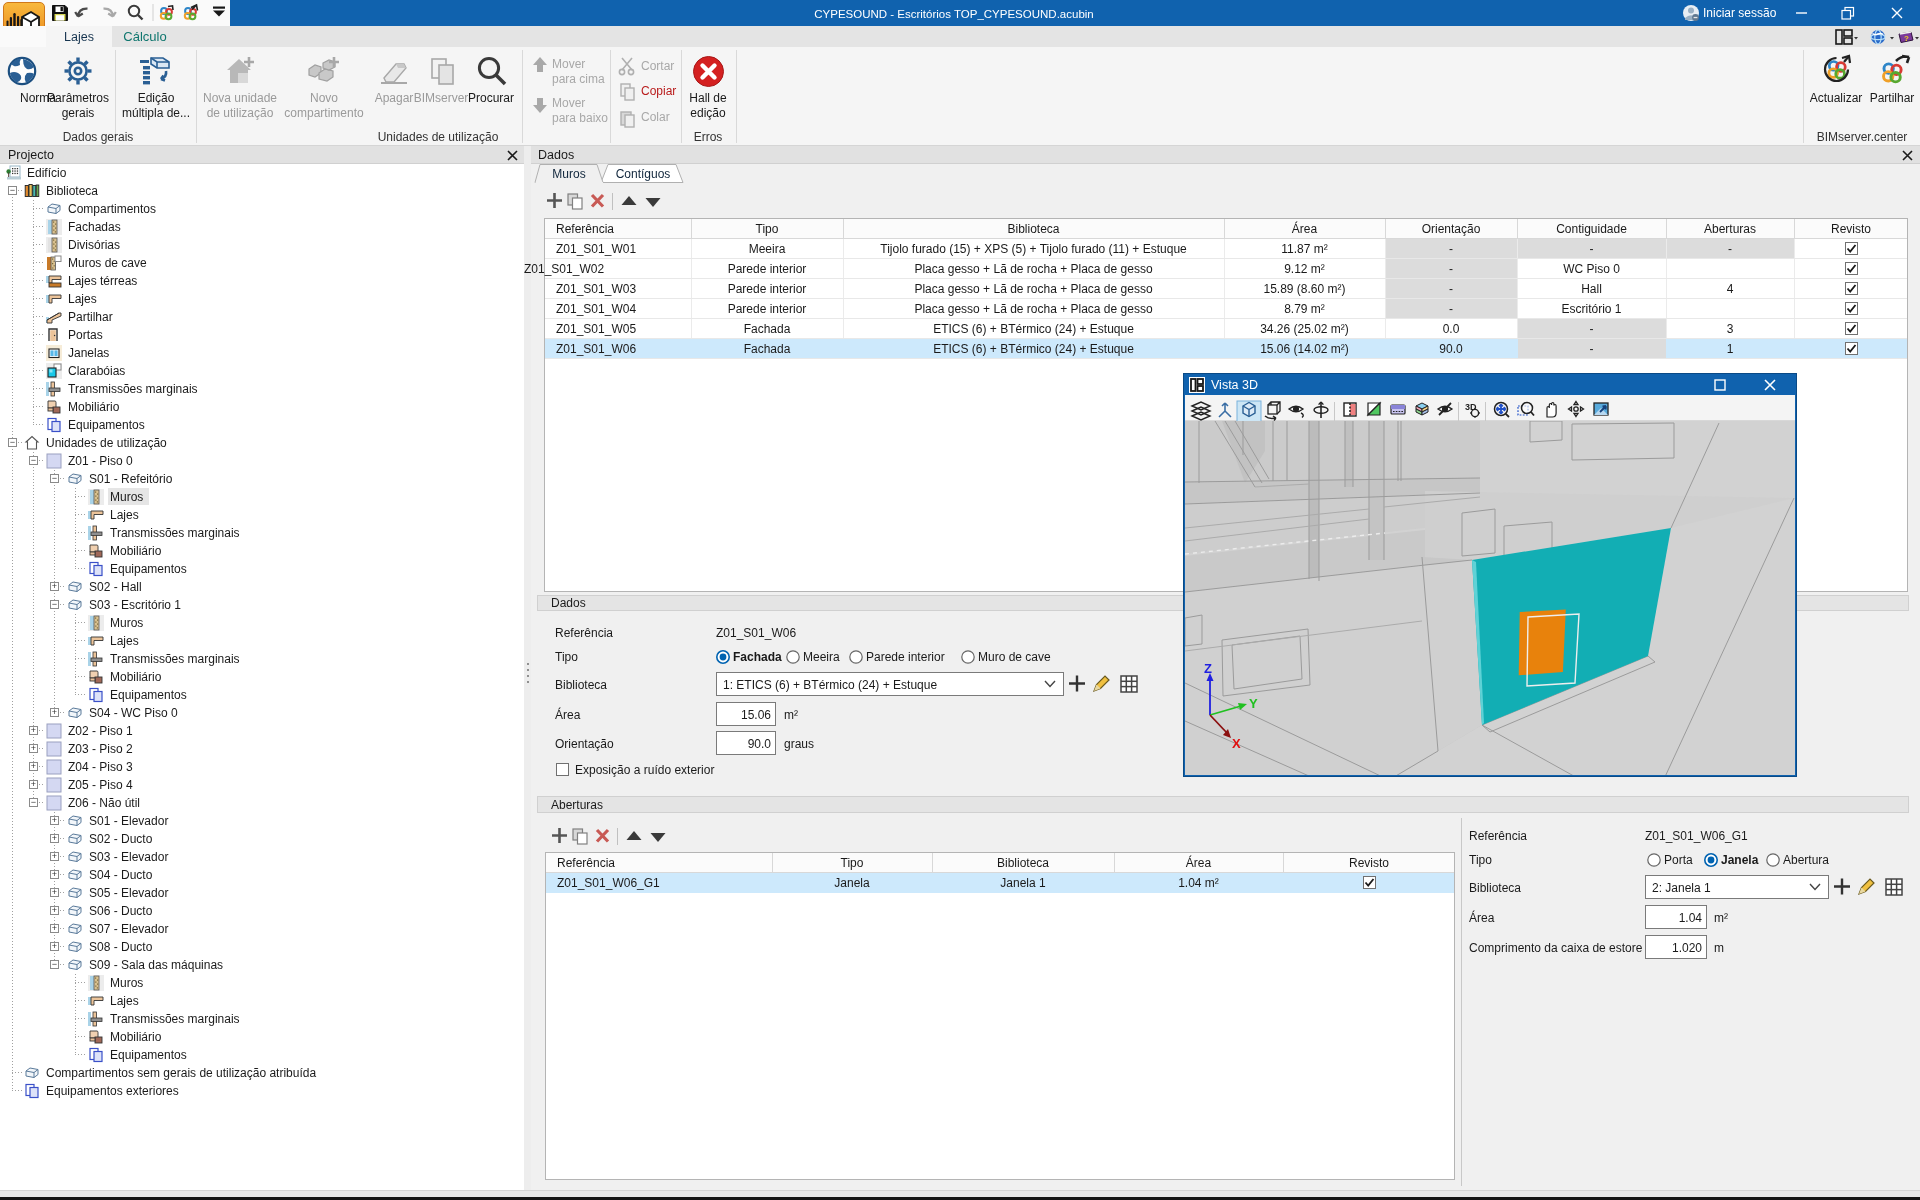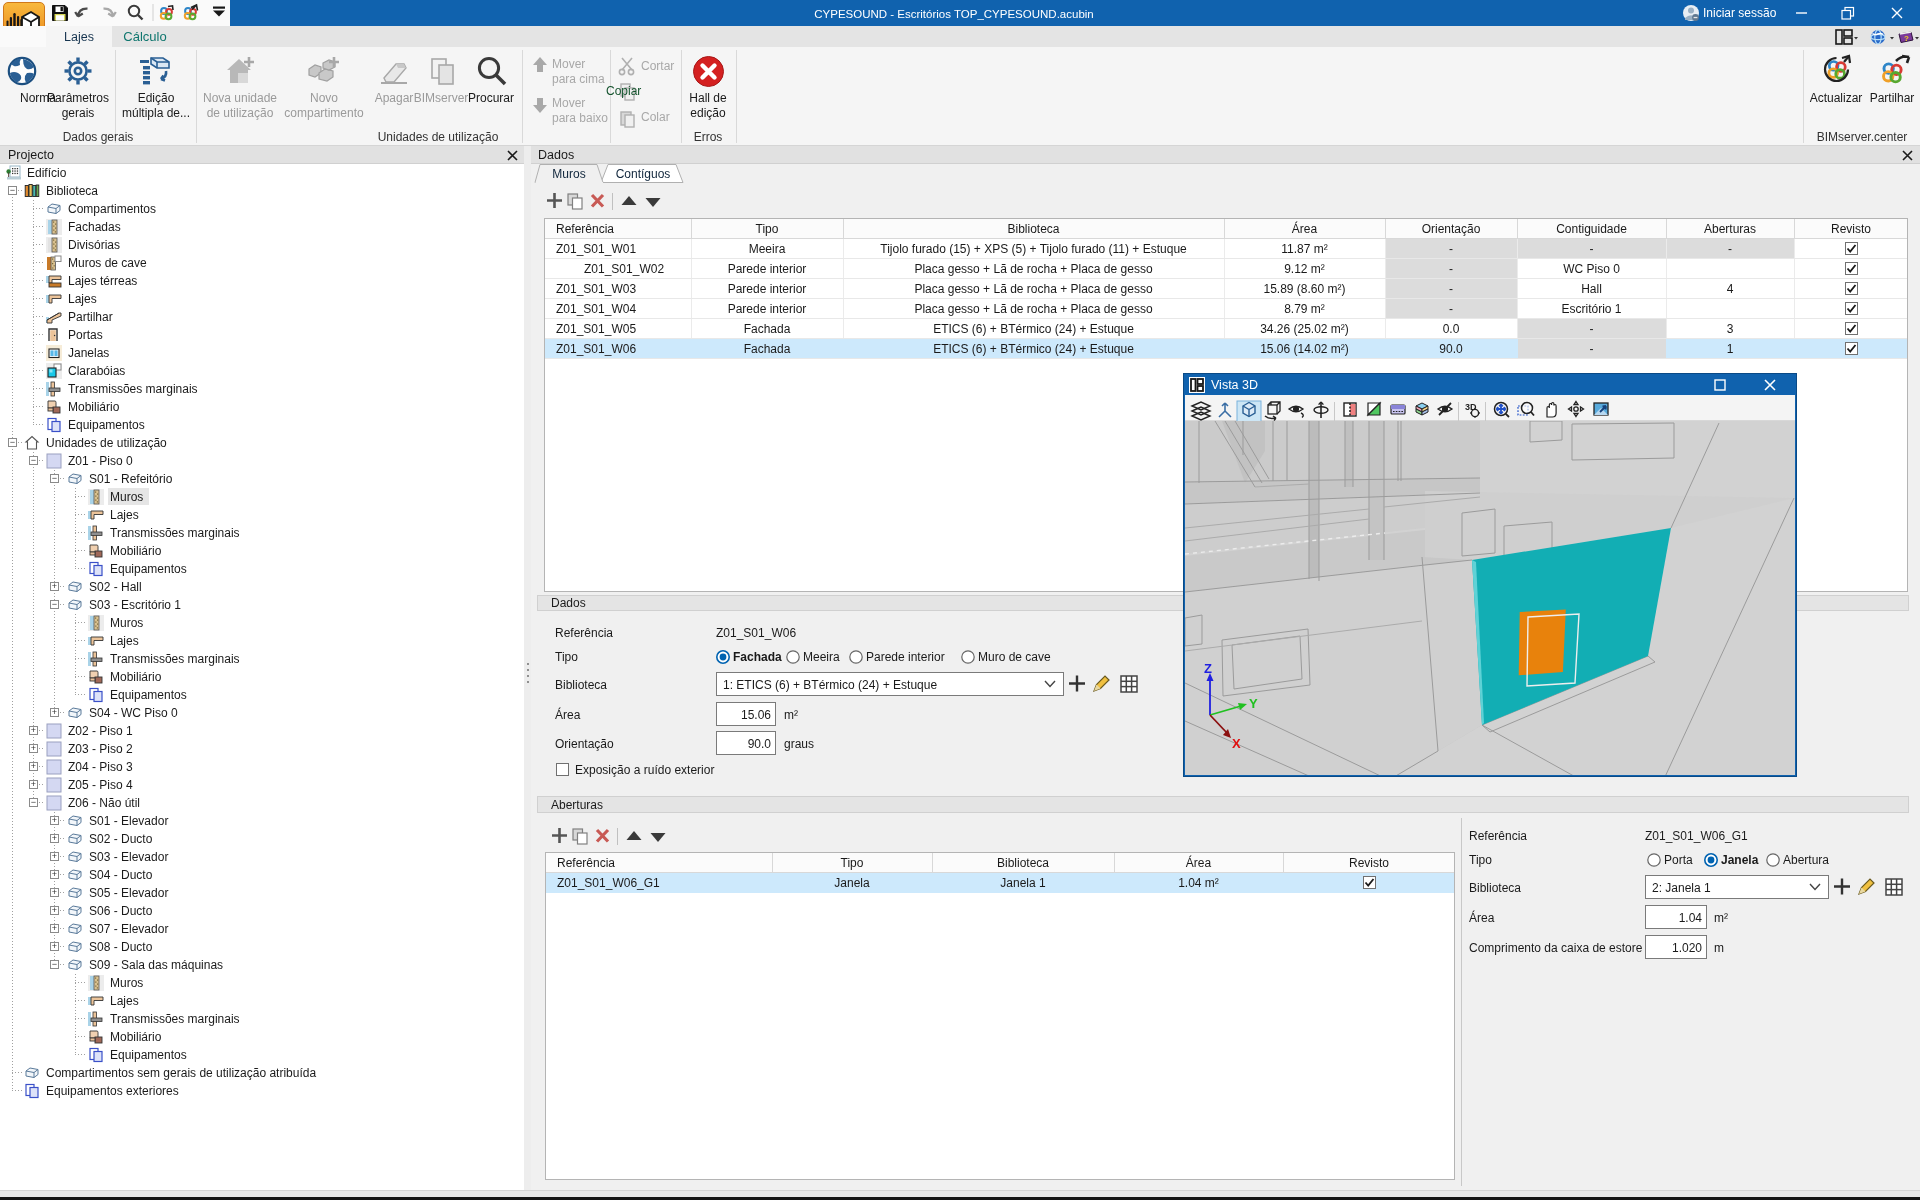--- a/index.html
+++ b/index.html
@@ -332,21 +332,21 @@
 <g stroke="#b0b0b0" fill="#f0f0f0" stroke-width="1.4">
 <rect x="3" y="28" width="9" height="12"></rect>
       <rect x="7" y="32" width="9" height="12"></rect>
 </g>
 <g stroke="#b0b0b0" fill="#f0f0f0" stroke-width="1.4">
 <rect x="3" y="56" width="10" height="13" fill="#d8d8d8"></rect>
       <rect x="7" y="59" width="9" height="12"></rect>
 </g>
 </svg>
 <div class="tx" style="left:641px;top:59px;color:#a8a8a8">Cortar</div>
-<div class="tx" style="left:606px;top:84px;color:#14532d">Copiar</div>
+<div class="tx" style="left:641px;top:84px;color:#b91c1c">Copiar</div>
 <div class="tx" style="left:641px;top:110px;color:#a8a8a8">Colar</div>
 <svg class="abs" style="left:692px;top:55px" width="33" height="33" viewBox="0 0 33 33">
 <circle cx="16.5" cy="16.5" r="15" fill="#d42020" stroke="#a81818" stroke-width="1"></circle>
 <path d="M10.5 10.5 L22.5 22.5 M22.5 10.5 L10.5 22.5" stroke="#fff" stroke-width="4.4" stroke-linecap="round"></path>
 </svg>
 <svg class="abs" style="left:1820px;top:53px" width="33" height="33" viewBox="0 0 33 33">
 <g transform="translate(4,4) scale(0.78)">
       <use href="#i-bim"></use>
     </g>
 <path d="M28 16.5 A11.5 11.5 0 1 1 16.5 5" fill="none" stroke="#222" stroke-width="2.2"></path>
@@ -718,21 +718,21 @@
 <div class="tx ctr" style="left:1304.5px;top:242px">11.87 m²</div>
 <div class="tx ctr" style="left:1451.0px;top:242px">-</div>
 <div class="tx ctr" style="left:1591.5px;top:242px">-</div>
 <div class="tx ctr" style="left:1730.0px;top:242px">-</div>
 <svg class="abs" style="left:1844.5px;top:242px" width="13" height="13" viewBox="0 0 13 13">
 <rect x="0.5" y="0.5" width="12" height="12" fill="#fff" stroke="#707070"></rect>
 <path d="M2.5 6.5 L5.2 9.5 L10.5 3" fill="none" stroke="#1a1a1a" stroke-width="1.8"></path>
   </svg>
 <div class="abs" style="left:1386px;top:259px;width:131px;height:19px;background:#dcdcdc"></div>
 <div class="abs" style="left:545px;top:278px;width:1362px;height:1px;background:#e8e8e8"></div>
-<div class="tx" style="left:584px;top:262px">Z01_S01_W02</div>
+<div class="tx" style="left:524px;top:262px">Z01_S01_W02</div>
 <div class="tx ctr" style="left:767.0px;top:262px">Parede interior</div>
 <div class="tx ctr" style="left:1033.5px;top:262px">Placa gesso + Lã de rocha + Placa de gesso</div>
 <div class="tx ctr" style="left:1304.5px;top:262px">9.12 m²</div>
 <div class="tx ctr" style="left:1451.0px;top:262px">-</div>
 <div class="tx ctr" style="left:1591.5px;top:262px">WC Piso 0</div>
 <div class="tx ctr" style="left:1730.0px;top:262px"></div>
 <svg class="abs" style="left:1844.5px;top:262px" width="13" height="13" viewBox="0 0 13 13">
 <rect x="0.5" y="0.5" width="12" height="12" fill="#fff" stroke="#707070"></rect>
 <path d="M2.5 6.5 L5.2 9.5 L10.5 3" fill="none" stroke="#1a1a1a" stroke-width="1.8"></path>
   </svg>

